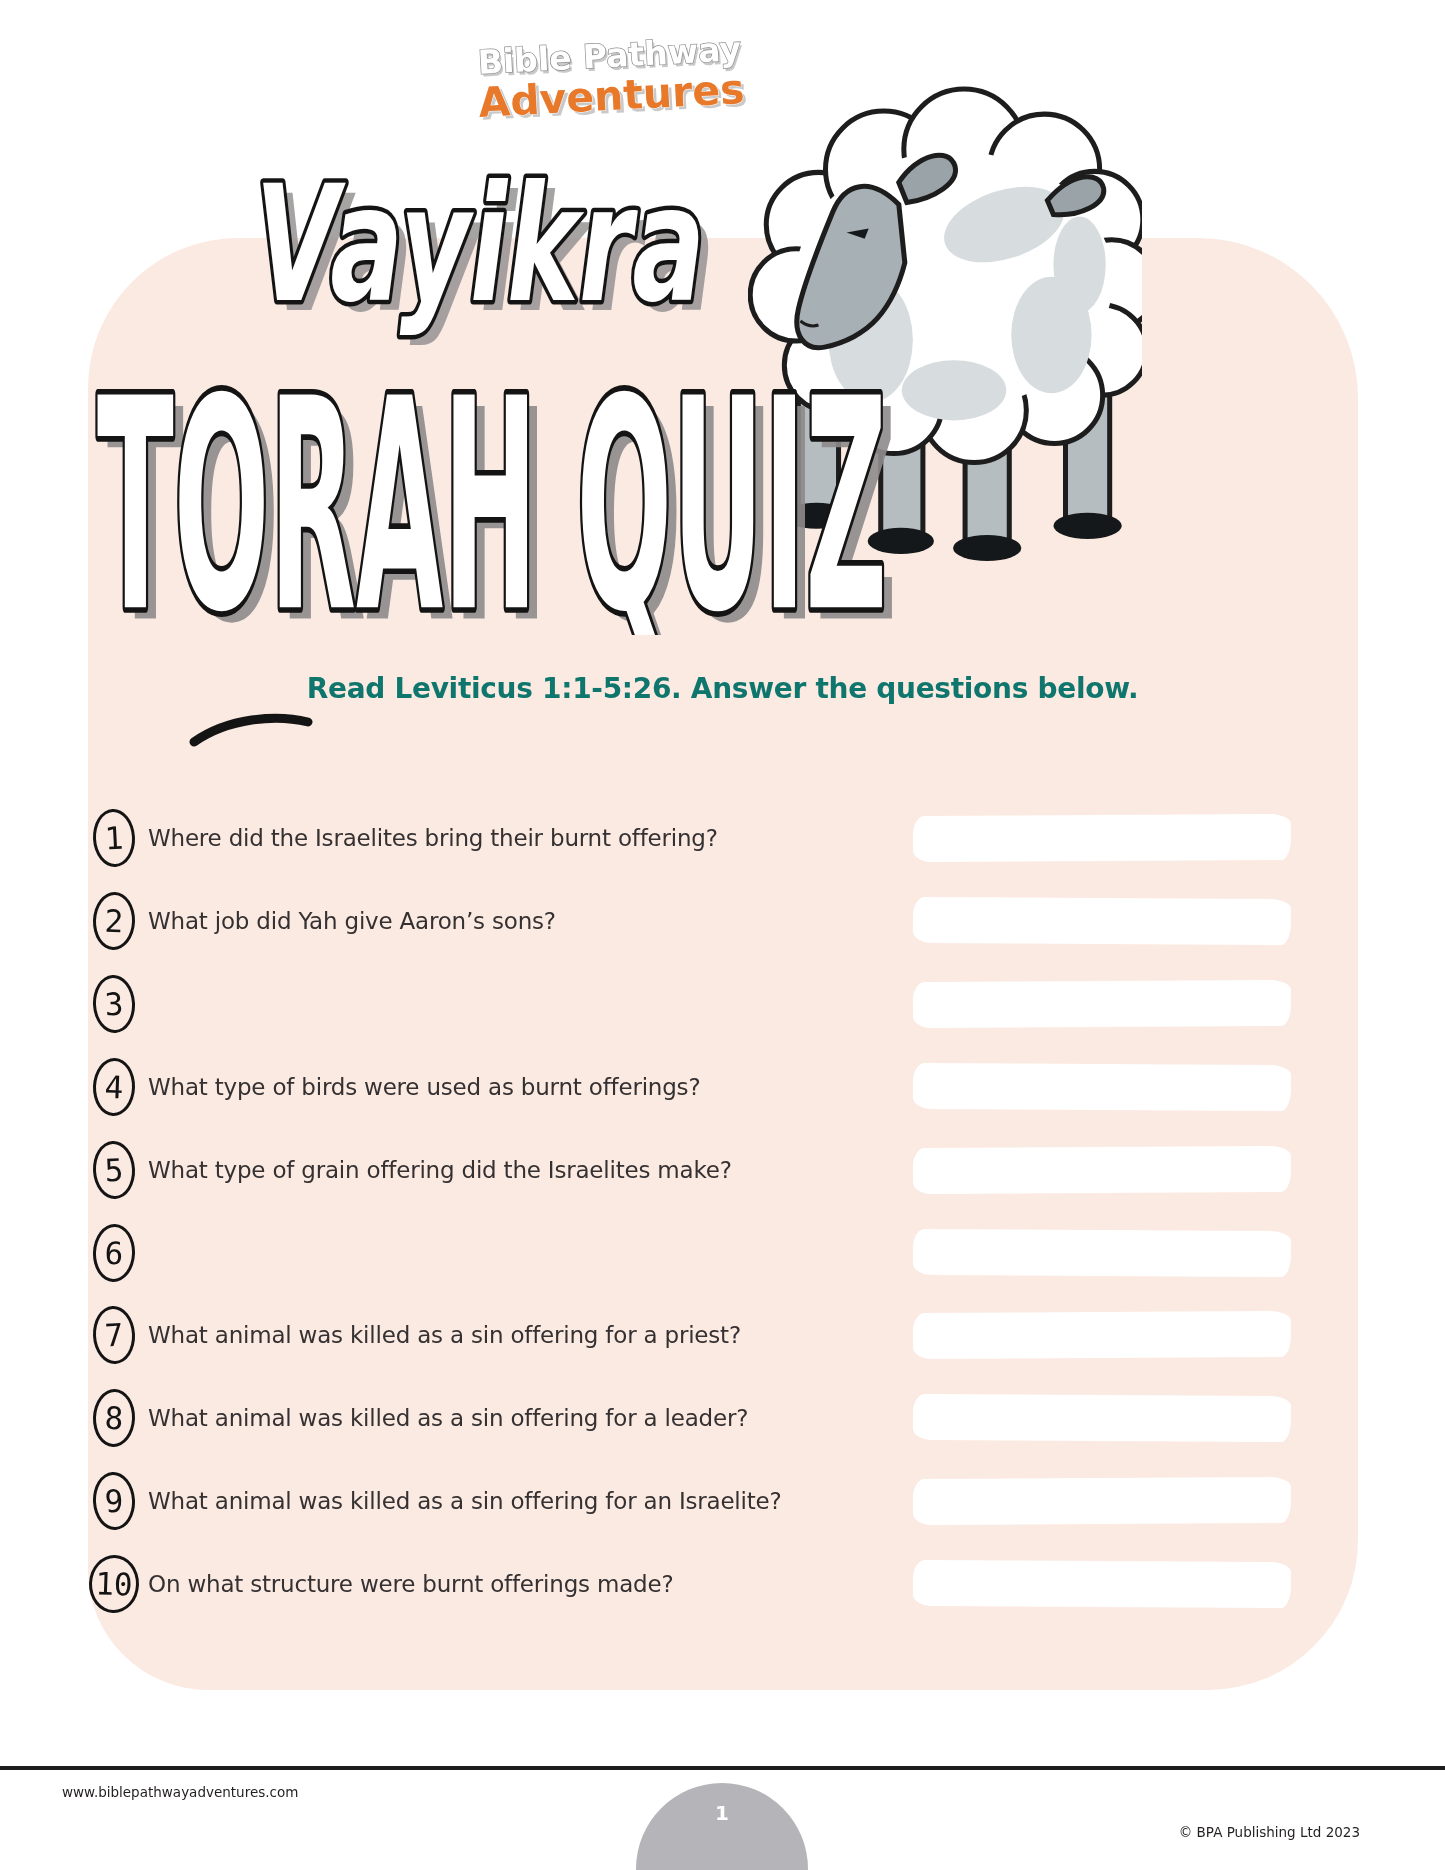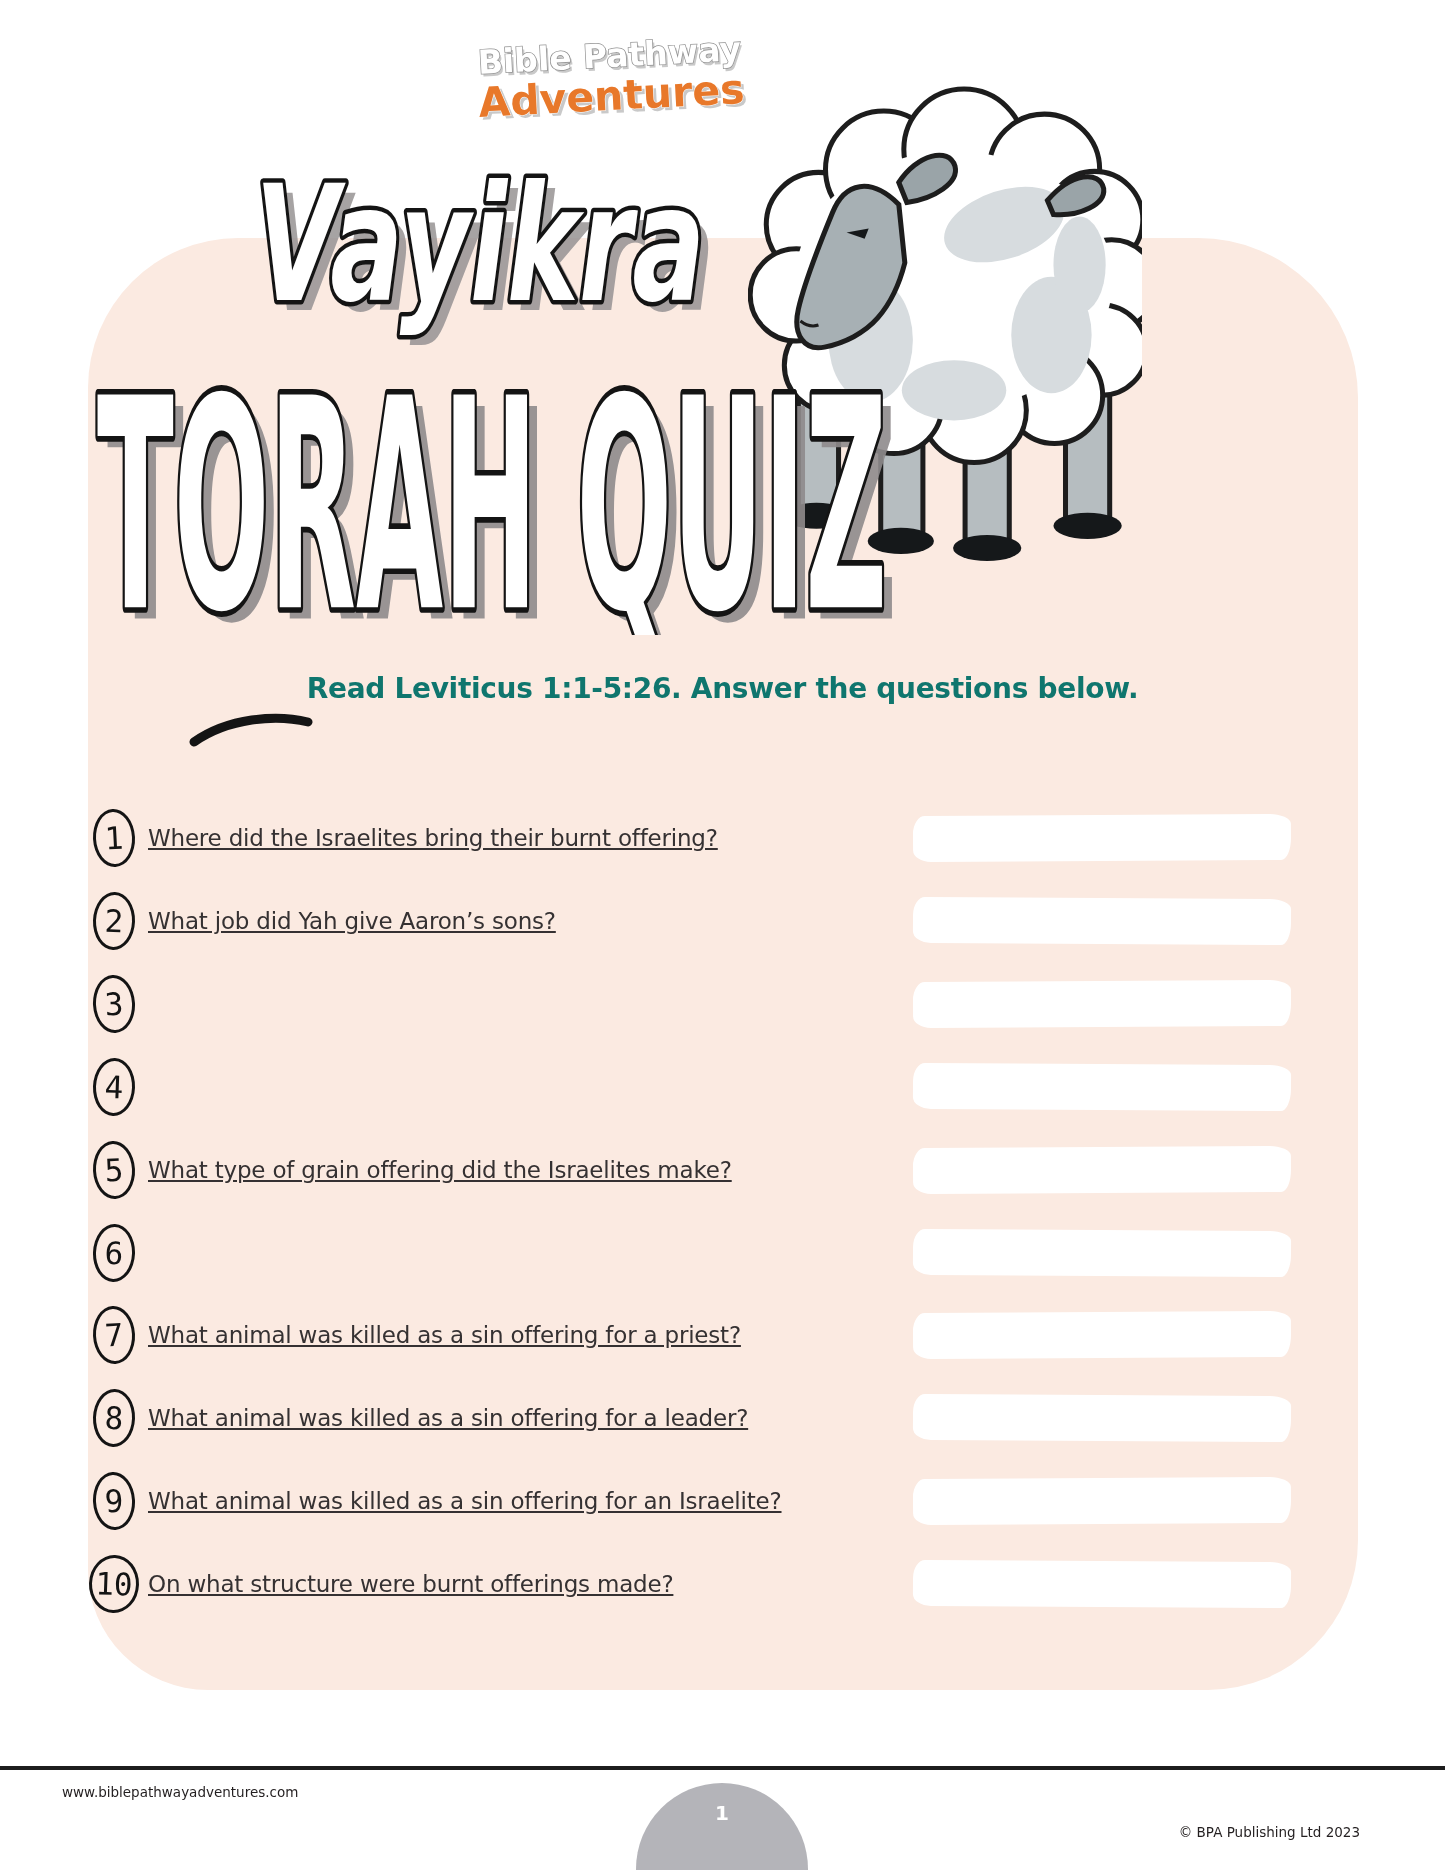--- a/index.html
+++ b/index.html
@@ -22,21 +22,21 @@
                font-weight:bold;font-size:28px;letter-spacing:-0.3px;color:#0f766e;}
   .swoosh{position:absolute;left:186px;top:710px;width:130px;height:42px;}
 
   
   .q-row{position:absolute;left:0;width:1445px;height:66px;}
   .q-oval{position:absolute;left:93px;top:4px;width:42px;height:58px;border:3.5px solid #141414;
           border-radius:50%;display:flex;align-items:center;justify-content:center;background:transparent;box-sizing:border-box;}
   .q-oval.wide{width:50px;left:89px;}
   .q-num{font-family:"DejaVu Sans Mono","Liberation Mono",monospace;font-size:31px;color:#141414;line-height:1;}
   .q-text{position:absolute;left:148px;top:50%;transform:translateY(-50%);
-          font-size:23px;letter-spacing:-0.2px;color:#353132;white-space:nowrap;text-decoration:underline;}
+          font-size:23px;letter-spacing:-0.2px;color:#353132;white-space:nowrap;}
   .answer-box{position:absolute;left:913px;top:10px;width:378px;height:46px;background:#ffffff;
               border-radius:12px 22px 10px 18px / 18px 10px 22px 12px;}
 
   
   .footer-line{position:absolute;left:0;top:1766px;width:1445px;height:4px;background:#1d1d1d;}
   .footer-site{position:absolute;left:62px;top:1784px;font-size:13.5px;color:#231f20;text-decoration:none;}
   .footer-copy{position:absolute;right:85px;top:1784px;font-size:13.5px;color:#231f20;margin-top:40px;}
   .page-circle{position:absolute;left:636px;top:1783px;width:172px;height:172px;border-radius:50%;
                background:#b4b4b9;}
   .page-num{position:absolute;left:0;right:0;top:18px;text-align:center;color:#ffffff;
@@ -143,20 +143,21 @@
     <span class="q-oval" style="transform: rotate(-3deg);">
       <span class="q-num">3</span>
     </span>
     <div class="answer-box" style="transform: rotate(-0.35deg);"></div>
   </div>
 
   <div class="q-row" style="top: 1053.7px;">
     <span class="q-oval" style="transform: rotate(2deg);">
       <span class="q-num">4</span>
     </span>
+    <span class="q-text">What type of birds were used as burnt offerings?</span>
     <div class="answer-box" style="transform: rotate(0.35deg);"></div>
   </div>
 
   <div class="q-row" style="top: 1136.6px;">
     <span class="q-oval" style="transform: rotate(-3deg);">
       <span class="q-num">5</span>
     </span>
     <span class="q-text">What type of grain offering did the Israelites make?</span>
     <div class="answer-box" style="transform: rotate(-0.35deg);"></div>
   </div>

